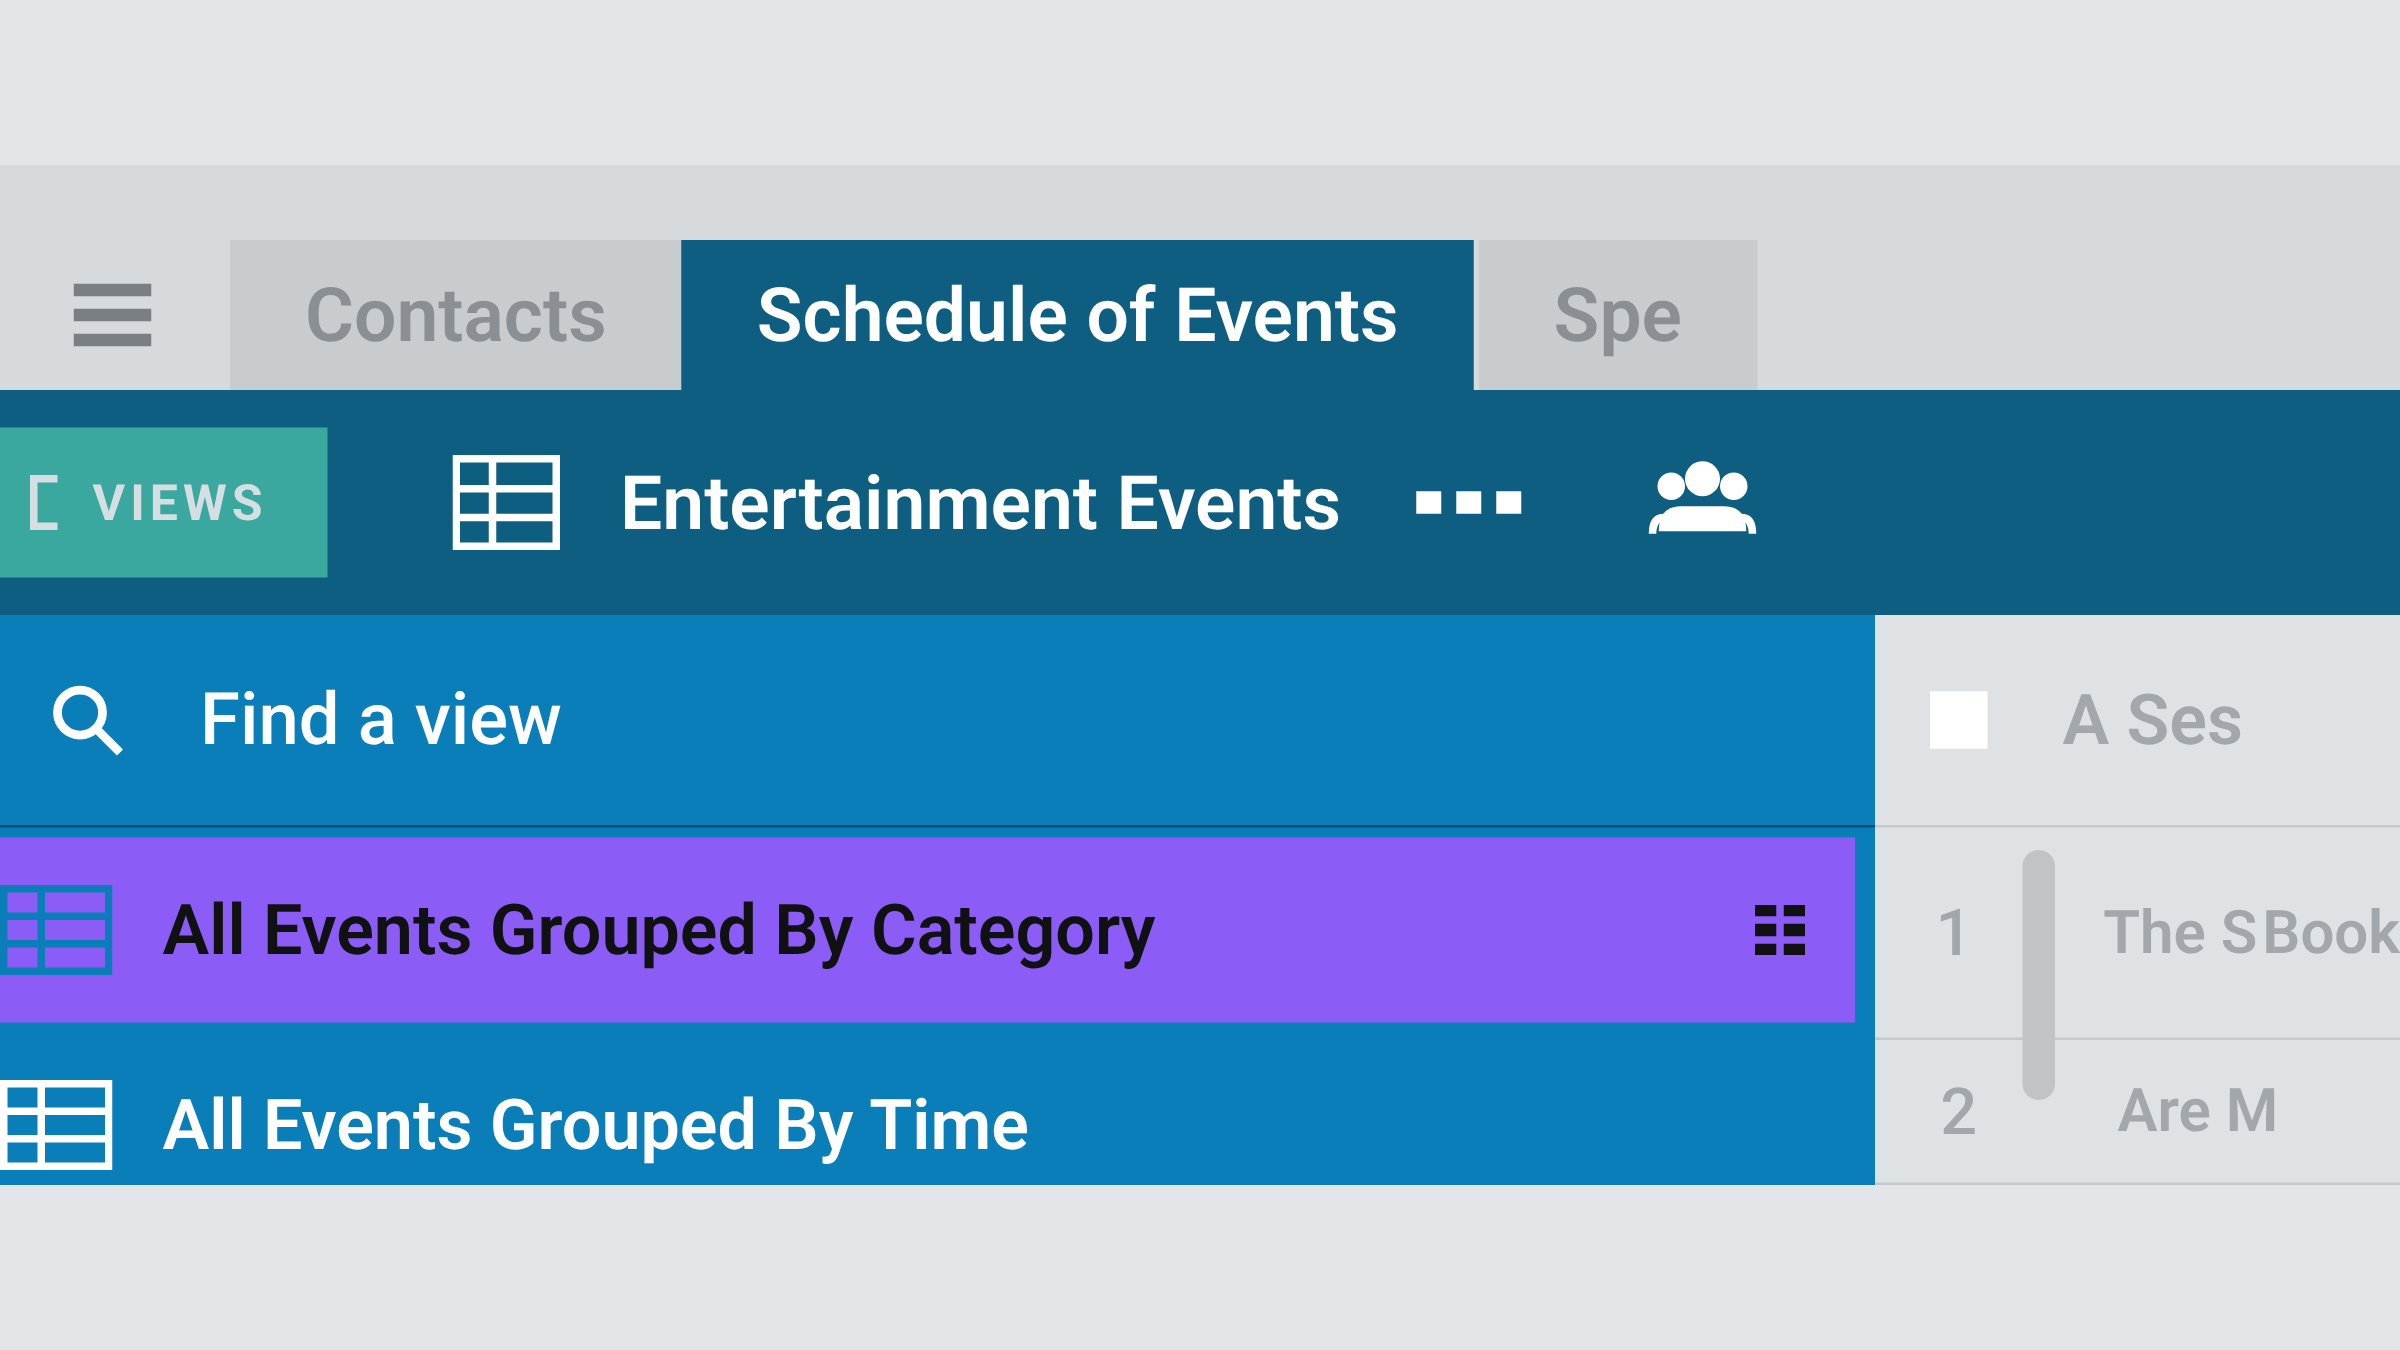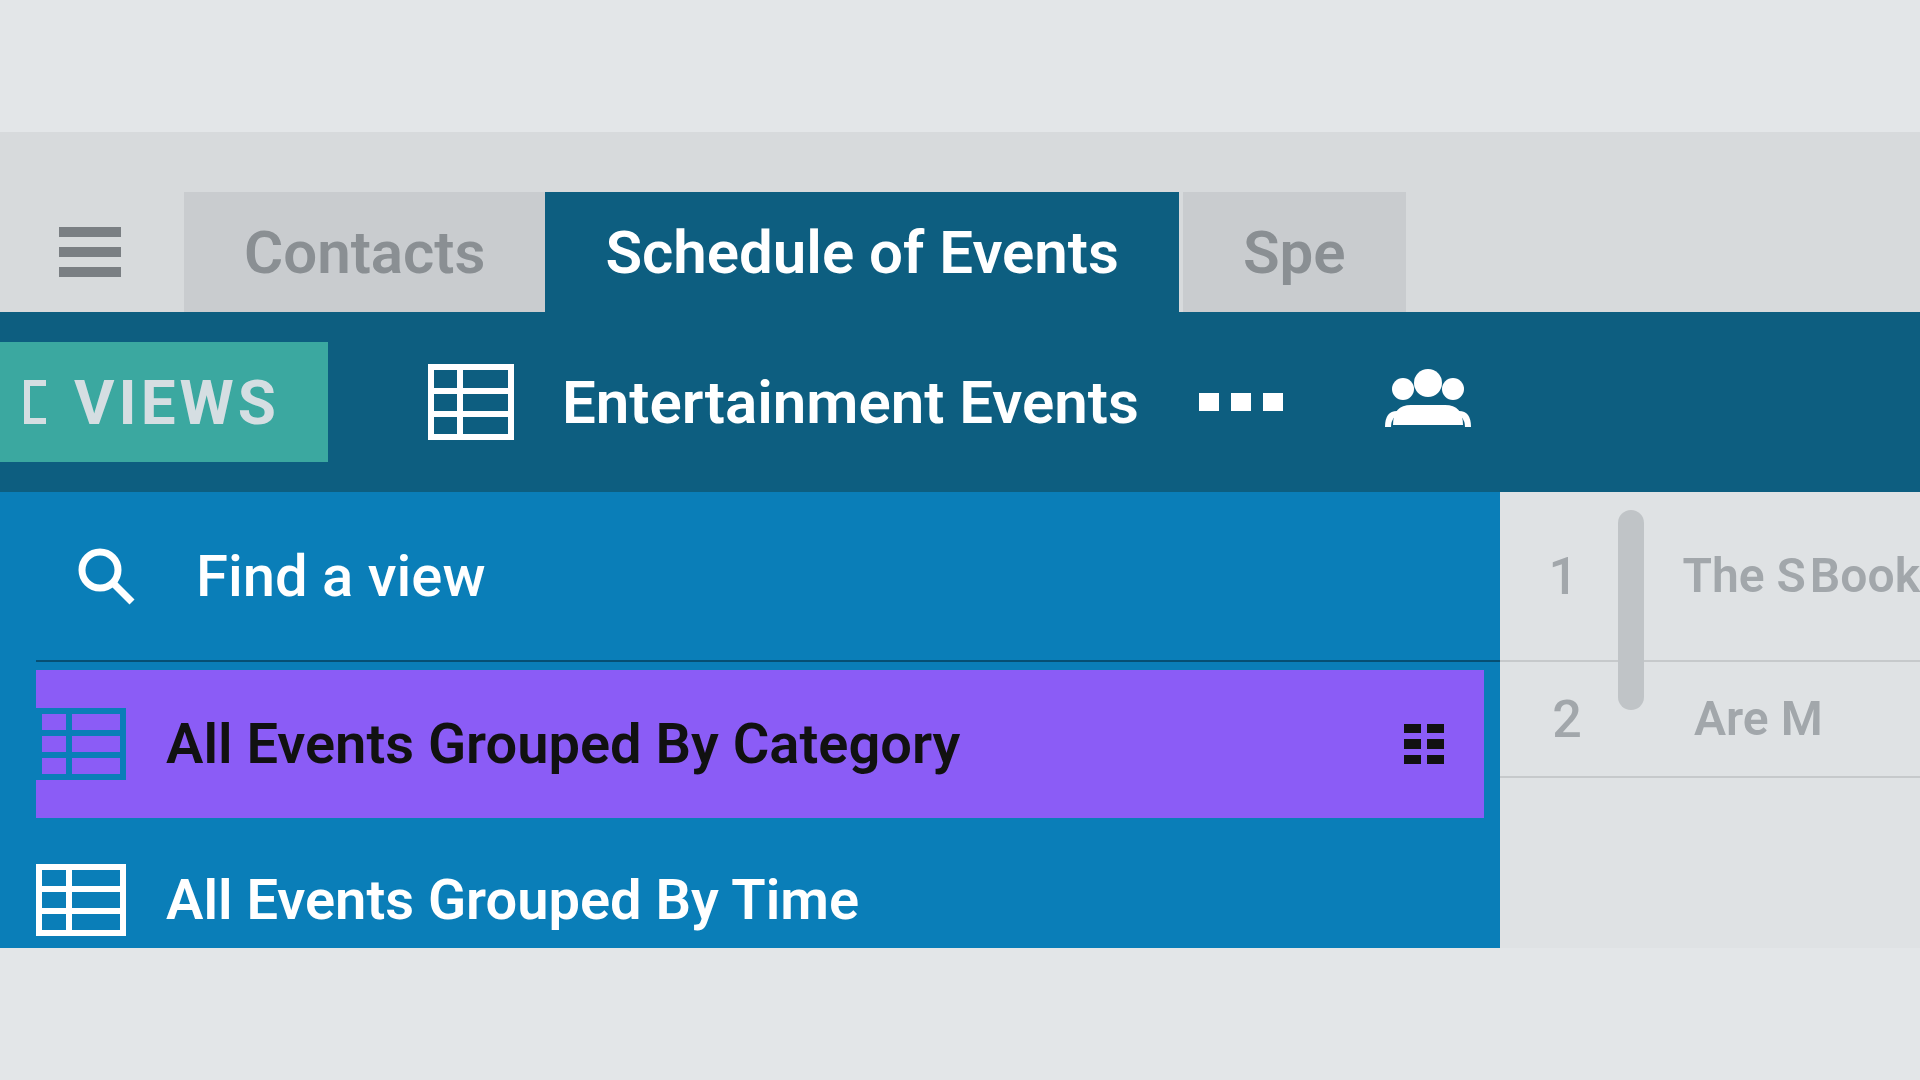--- a/index.html
+++ b/index.html
@@ -14,32 +14,32 @@
 .tabbar { position:absolute; top:60px; left:0; width:100%; height:120px; display:flex; align-items:flex-end; }
 .hamburger { width:180px; height:120px; display:flex; align-items:center; justify-content:center; }
 .hamburger-lines { width:62px; height:50px; display:flex; flex-direction:column; justify-content:space-between; }
 .hamburger-lines span { display:block; height:10px; background:#7a7f83; }
 .tab { height:120px; display:flex; align-items:center; padding:0 60px; font-size:60px; font-weight:600; white-space:nowrap; }
 .tab.active { background:#0d5e80; color:#fff; }
 .tab.inactive { background:#c9cccf; color:#8a8f93; margin-left:4px; }
 
 
 .toolbar { position:absolute; top:180px; left:0; width:100%; height:180px; background:#0d5e80; display:flex; align-items:center; }
-.views-btn { height:120px; background:#3ba8a0; color:#d5dee2; display:flex; align-items:center; padding:0 48px 0 24px; font-size:62px; font-weight:700; letter-spacing:4px; gap:28px; }
+.views-btn { height:120px; background:#3ba8a0; color:#d5dee2; display:flex; align-items:center; padding:0 48px 0 24px; font-size:40px; font-weight:700; letter-spacing:4px; gap:28px; }
 .views-btn .half-square { width:22px; height:44px; border:6px solid #d5dee2; border-right:none; }
 .grid-icon { width:86px; height:76px; margin-left:100px; }
 .grid-icon svg { width:100%; height:100%; }
 .view-name { color:#fff; font-size:60px; font-weight:600; margin-left:48px; }
 .dots3 { display:flex; gap:12px; margin-left:60px; }
 .dots3 span { width:20px; height:18px; background:#fff; }
 .people-icon { margin-left:100px; }
 .people-icon svg { width:90px; height:70px; fill:#fff; }
 
 
-.views-panel { position:absolute; top:360px; left:0; width:1500px; height:456px; background:#0a7eb8;padding-left:36px; }
+.views-panel { position:absolute; top:360px; left:0; width:1500px; height:456px; background:#0a7eb8; }
 .search-row { height:170px; display:flex; align-items:center; padding-left:40px; gap:60px; border-bottom:2px solid #064f73; }
 .search-row svg { width:60px; height:60px; stroke:#fff; stroke-width:7; fill:none; }
 .search-row .placeholder { color:#fff; font-size:58px; font-weight:500; }
 .view-item { height:148px; display:flex; align-items:center; padding:0 40px 0 0; gap:40px; font-size:56px; font-weight:600; }
 .view-item.selected { background:#8b5cf6; color:#111; margin:8px 16px 8px 0; }
 .view-item.selected .grid-icon-sm svg rect { stroke:#0a7eb8; }
 .view-item.unselected { color:#fff; }
 .view-item.unselected .grid-icon-sm svg rect { stroke:#fff; }
 .grid-icon-sm { width:90px; height:72px; margin-left:0; flex-shrink:0; }
 .grid-icon-sm svg { width:100%; height:100%; }
@@ -141,20 +141,24 @@
             <line x1="3" y1="25" x2="87" y2="25" stroke="#fff" stroke-width="6"></line>
             <line x1="3" y1="47" x2="87" y2="47" stroke="#fff" stroke-width="6"></line>
             <line x1="33" y1="3" x2="33" y2="69" stroke="#fff" stroke-width="6"></line>
           </svg>
       </div>
       <span>All Events Grouped By Time</span>
     </div>
   </div>
 
   <div class="data-area">
+    <div class="data-header">
+      <div class="checkbox"></div>
+      <span class="txt">A Ses</span>
+    </div>
     <div class="data-row" style="height:170px;">
       <span class="rownum">1</span>
       <div class="scroll-thumb"></div>
       <div class="row-texts" style="margin-left:40px;">
         <span>The S</span>
         <span>Book</span>
       </div>
     </div>
     <div class="data-row" style="height:116px;">
       <span class="rownum">2</span>

